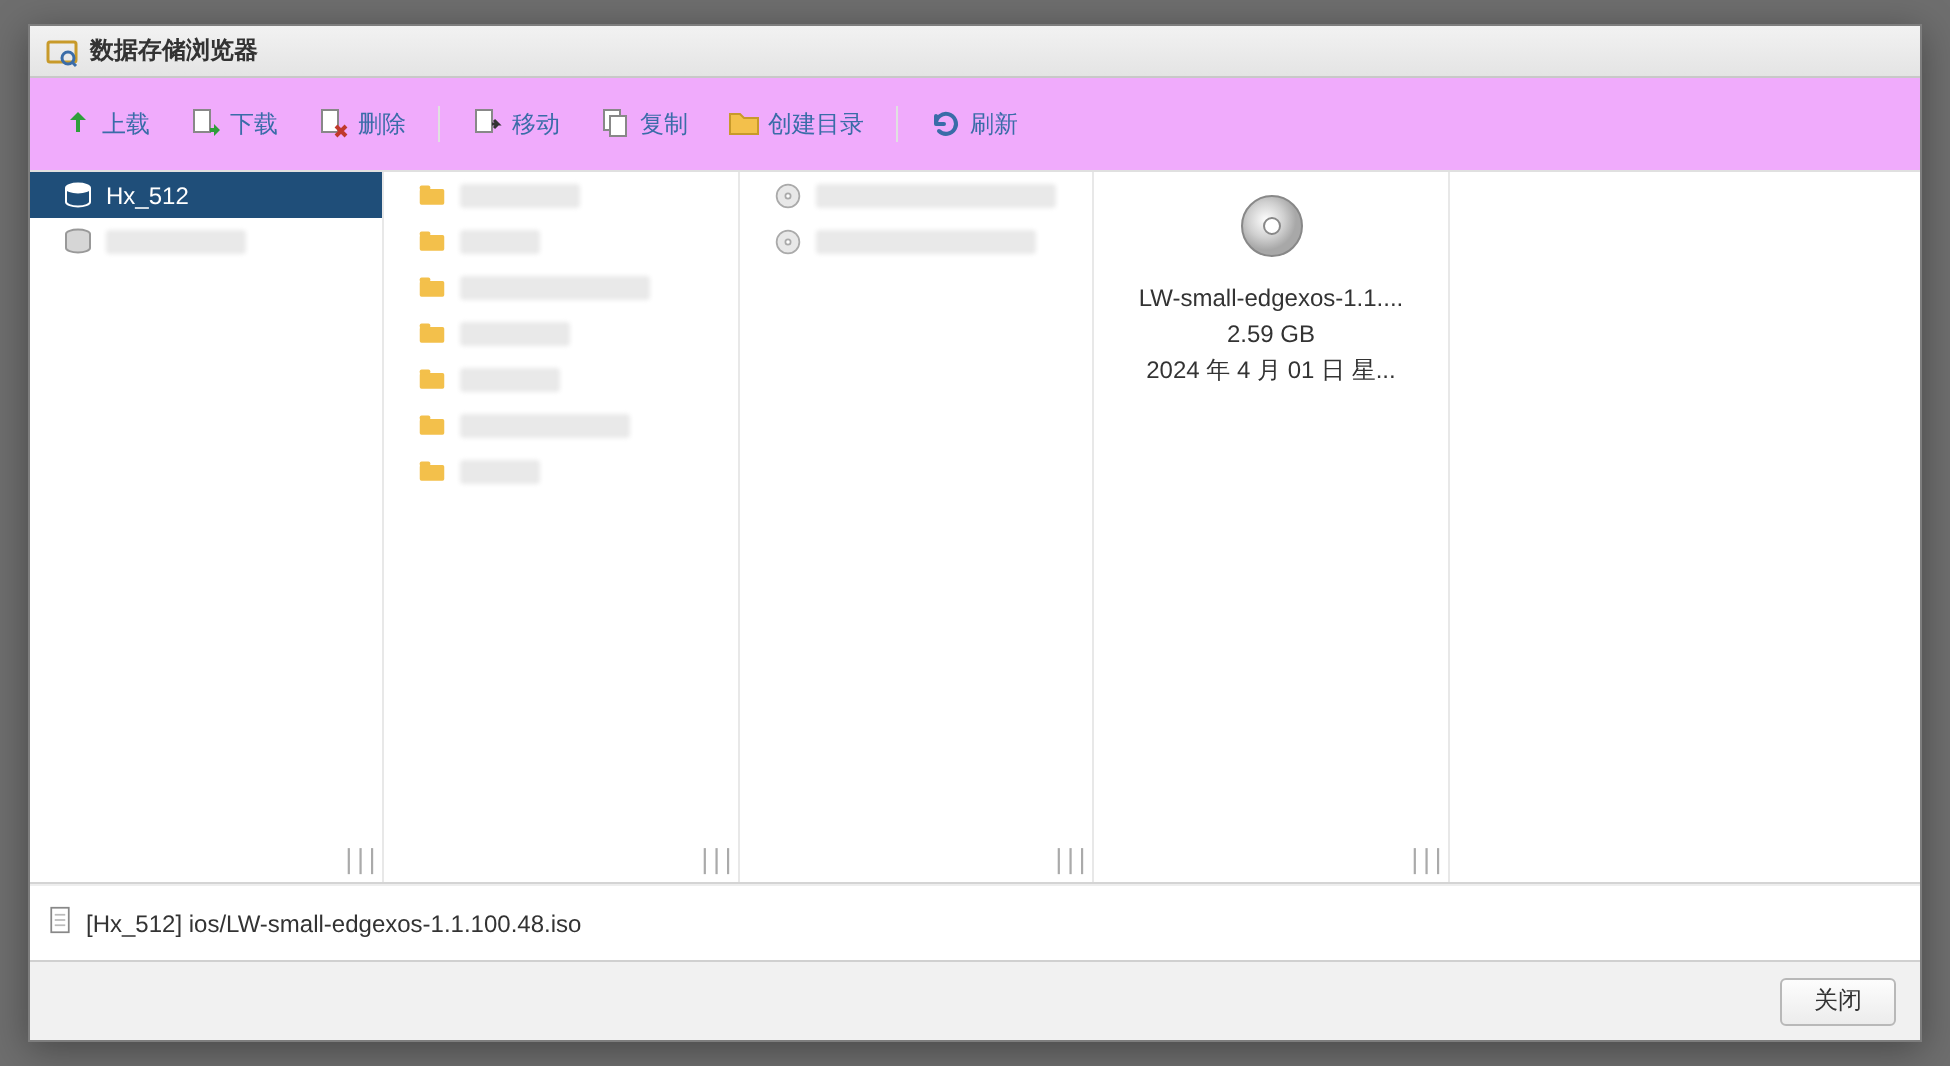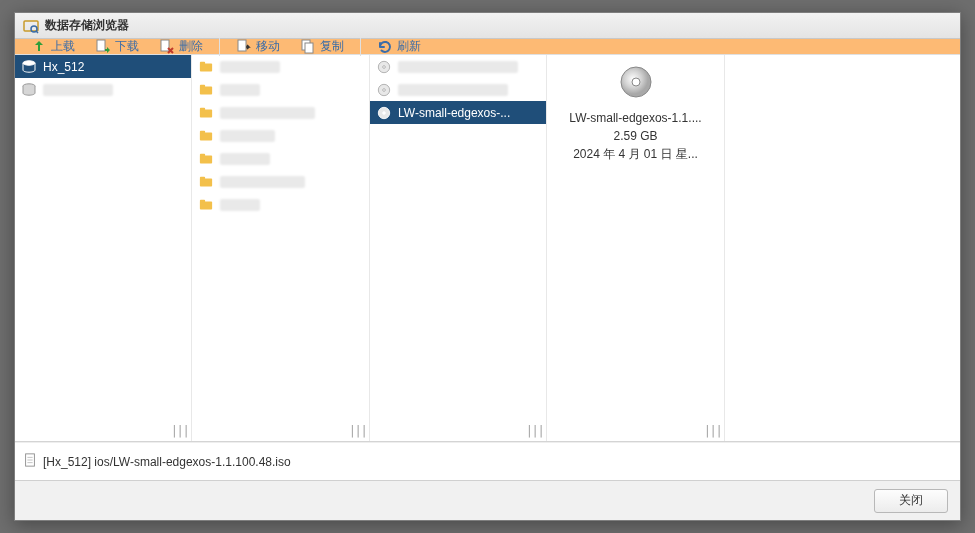--- a/index.html
+++ b/index.html
@@ -29,22 +29,22 @@
       background: linear-gradient(#f2f2f2, #e4e4e4);
       border-bottom: 1px solid #c8c8c8;
       display: flex;
       align-items: center;
       padding: 0 8px;
       gap: 6px;
     }
     .titlebar .title-icon { width: 16px; height: 16px; display:flex; align-items:center; justify-content:center; }
     .titlebar-text { color: #333; font-weight: bold; }
     .toolbar {
-      height: 16px;
-      background: #fdba74;
+      height: 47px;
+      background: #f0abfc;
       border-bottom: 1px solid #e0e0e0;
       display: flex;
       align-items: center;
       padding: 0 8px;
       gap: 4px;
     }
     .tb-btn {
       display: flex;
       align-items: center;
       gap: 4px;
@@ -85,21 +85,21 @@
       right: 3px;
       color: #aaa;
       font-size: 13px;
       letter-spacing: -2px;
       font-family: monospace;
     }
     .row {
       height: 23px;
       display: flex;
       align-items: center;
-      padding: 0 6px;
+      padding: 0 16px;
       gap: 6px;
       cursor: pointer;
       color: #333;
       overflow: hidden;
     }
     .row.sel {
       background: #1f4e79;
       color: #fff;
     }
     .row .r-ico { width: 16px; height: 16px; display:flex; align-items:center; justify-content:center; flex-shrink:0; }
@@ -137,21 +137,21 @@
       background: #f1f1f1;
       border-top: 1px solid #d0d0d0;
       display: flex;
       align-items: center;
       justify-content: flex-end;
       padding: 0 12px;
     }
     .btn {
       min-width: 58px;
       height: 24px;
-      padding: 0 24px;
+      padding: 0 8px;
       background: linear-gradient(#fdfdfd,#ececec);
       border: 1px solid #b8b8b8;
       border-radius: 3px;
       color: #333;
       cursor: pointer;
       display:flex; align-items:center; justify-content:center;
     }
   </style>
 </head>
 <body>
@@ -207,20 +207,28 @@
     </div>
     <div class="tb-btn">
       <span class="tb-ico">
           <svg viewBox="0 0 16 16" width="16" height="16">
             <rect x="2" y="1" width="8" height="10" fill="#fff" stroke="#888"></rect>
             <rect x="5" y="4" width="8" height="10" fill="#fff" stroke="#888"></rect>
           </svg>
         </span>
       <span>复制</span>
     </div>
+    <div class="tb-btn">
+      <span class="tb-ico">
+          <svg viewBox="0 0 16 16" width="16" height="16">
+            <path d="M1 3h5l2 2h7v8H1z" fill="#f3c04b" stroke="#c89a2a"></path>
+          </svg>
+        </span>
+      <span>创建目录</span>
+    </div>
     <div class="tb-sep"></div>
     <div class="tb-btn">
       <span class="tb-ico">
           <svg viewBox="0 0 16 16" width="16" height="16">
             <path d="M3 8a5 5 0 1 1 1.5 3.5M3 8V4m0 4h4" fill="none" stroke="#3a6ca8" stroke-width="2" stroke-linecap="round"></path>
           </svg>
         </span>
       <span>刷新</span>
     </div>
   </div>
@@ -329,29 +337,20 @@
           </div>
         <div class="row">
             <span class="r-ico">
               <svg viewBox="0 0 16 16" width="14" height="14">
                 <circle cx="8" cy="8" r="6.5" fill="#e8e8e8" stroke="#aaa"></circle>
                 <circle cx="8" cy="8" r="1.5" fill="#fff" stroke="#aaa"></circle>
               </svg>
             </span>
             <span class="redacted-lbl" style="width:110px"></span>
           </div>
-        <div class="row sel">
-          <span class="r-ico">
-              <svg viewBox="0 0 16 16" width="14" height="14">
-                <circle cx="8" cy="8" r="6.5" fill="#e8e8e8" stroke="#fff"></circle>
-                <circle cx="8" cy="8" r="1.5" fill="#fff" stroke="#fff"></circle>
-              </svg>
-            </span>
-          <span class="r-lbl">LW-small-edgexos-...</span>
-        </div>
         <span class="col-handle">|||</span>
       </div>
 
       <div class="col c4">
         <div class="preview">
           <div class="disc">
             <svg viewBox="0 0 34 34" width="34" height="34">
               <defs>
                   <radialGradient id="g" cx="40%" cy="40%">
                     <stop offset="0%" stop-color="#fefefe"></stop>

